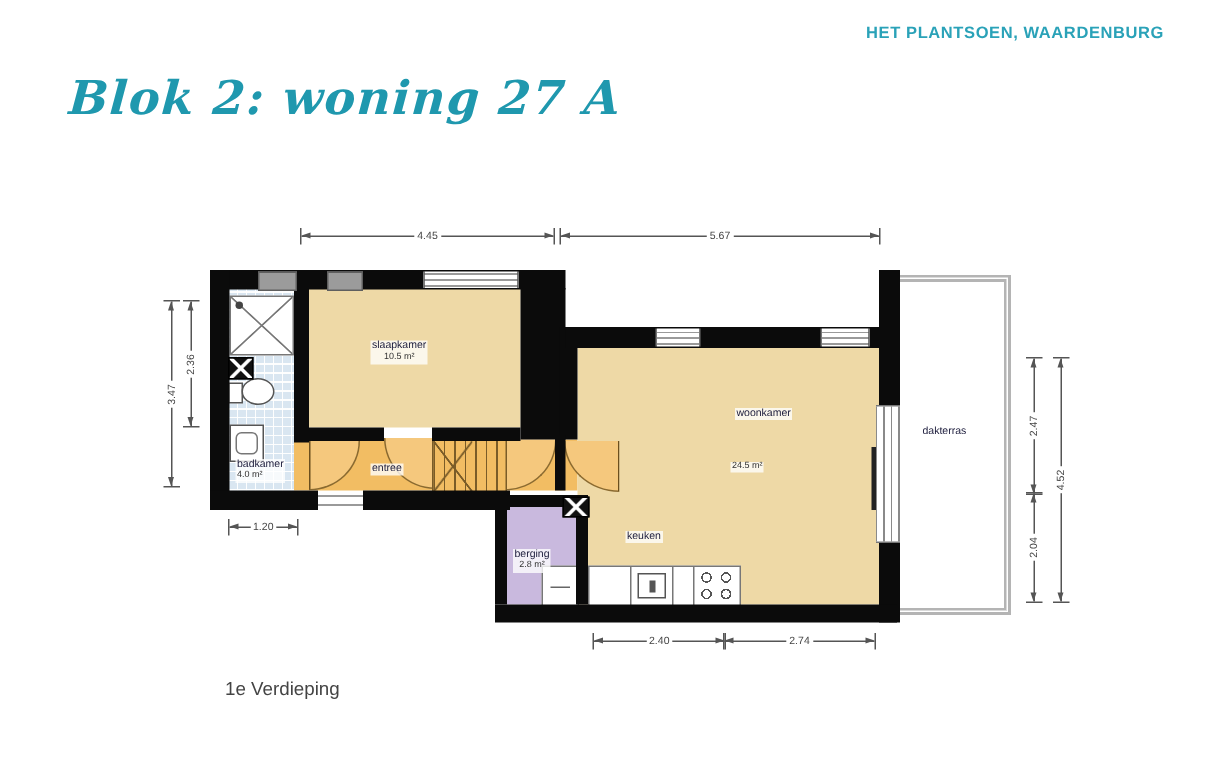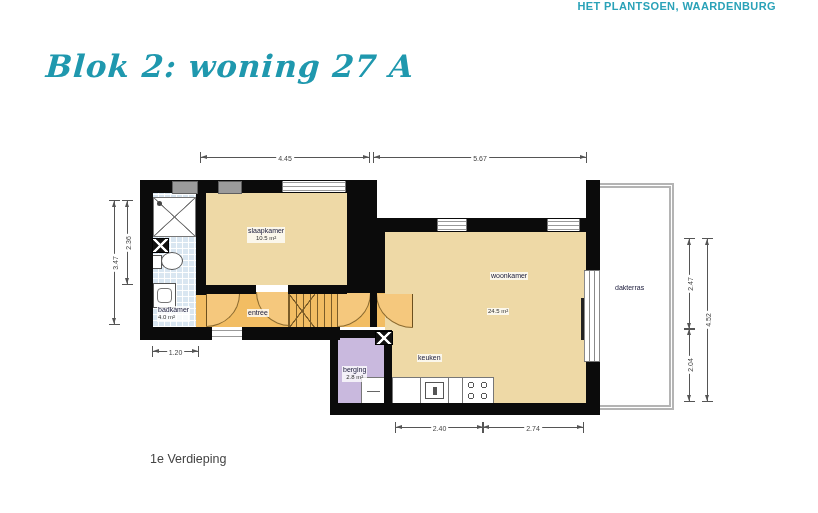--- a/index.html
+++ b/index.html
@@ -1,20 +1,20 @@
 <!DOCTYPE html>
 <html><head>
 <meta charset="utf-8">
 <style>
   html,body{margin:0;padding:0;background:#fff;}
   .canvas{position:relative;width:818px;height:513px;background:#ffffff;
           font-family:"Liberation Sans",sans-serif;overflow:hidden;}
 
   
-  .project{position:absolute;top:0;right:42px;font-size:11px;font-weight:bold;
+  .project{position:absolute;top:16px;right:42px;font-size:11px;font-weight:bold;
            letter-spacing:.4px;color:#2aa2b8;}
   .title{position:absolute;left:46px;top:48px;font-family:"DejaVu Serif",serif;
          font-style:italic;font-weight:bold;font-size:31px;color:#1f98ae;
          transform:skewX(-4deg);letter-spacing:1px;}
   .floor{position:absolute;left:150px;top:452px;font-size:12.5px;color:#444;}
 
   
   .wall{position:absolute;background:#0b0b0b;z-index:3;}
   .floorfill{position:absolute;z-index:1;}
   .beige{background:#eed9a6;}

